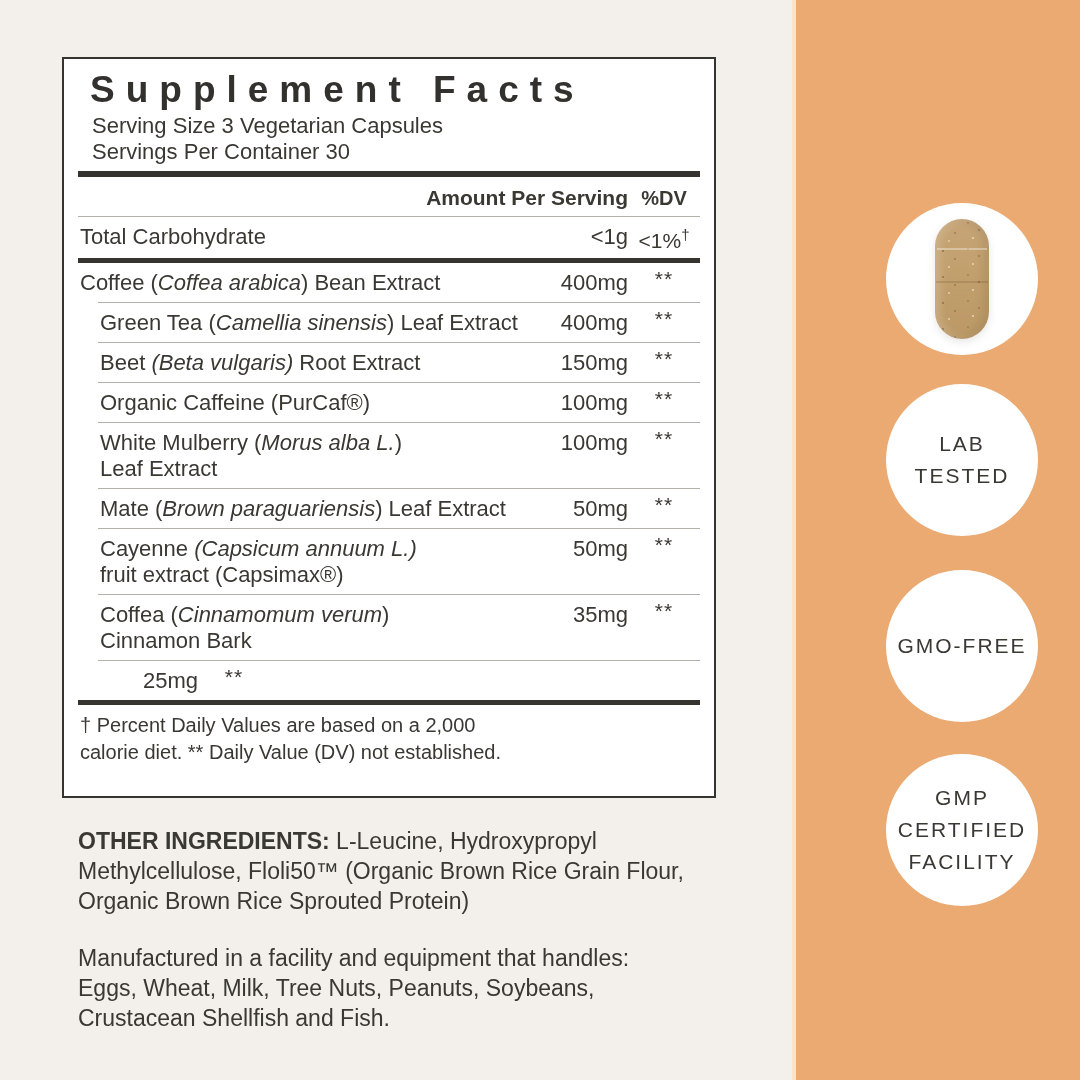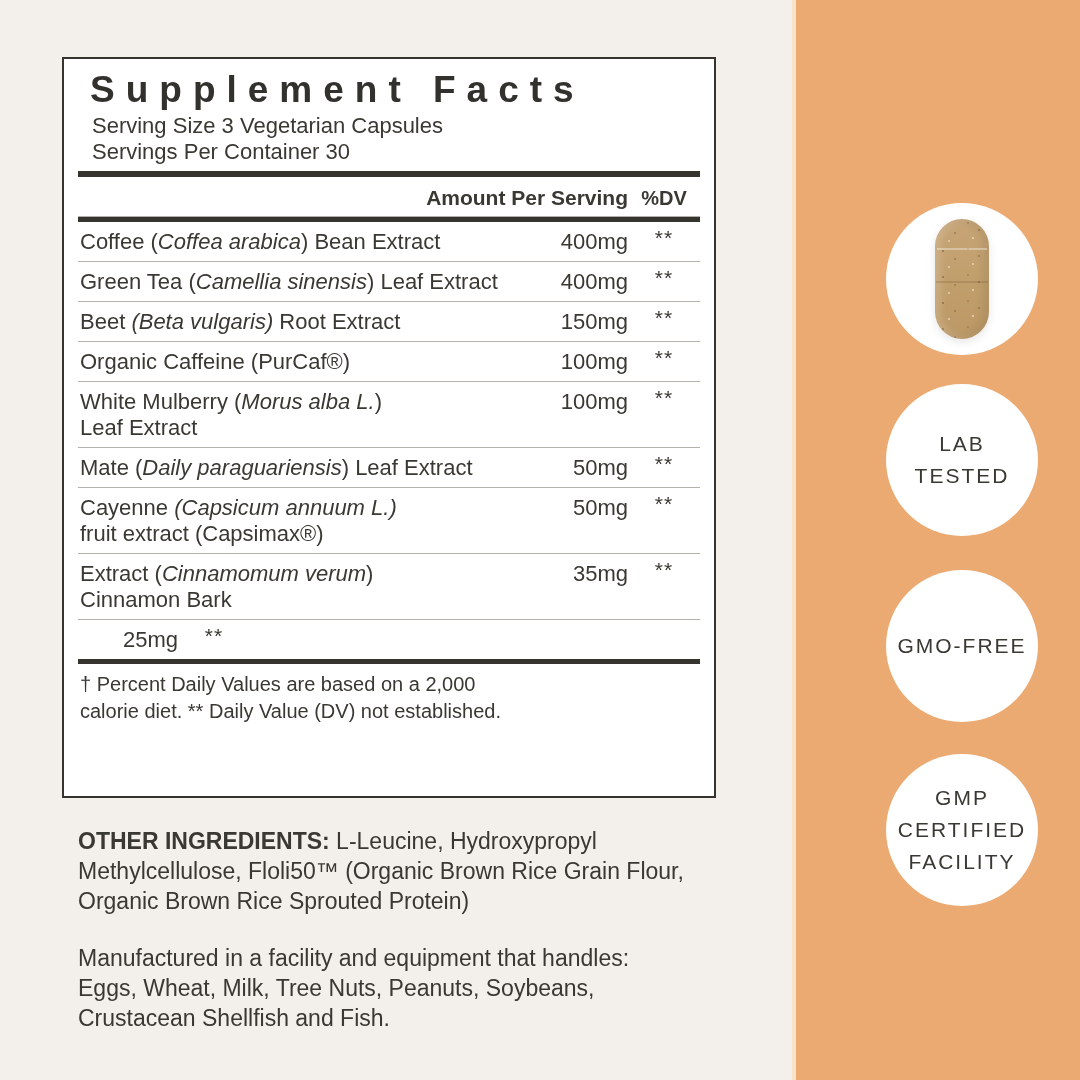--- a/index.html
+++ b/index.html
@@ -82,21 +82,21 @@
   .hdr-row{
     display:flex;justify-content:flex-end;align-items:baseline;
     padding:9px 0 6px 0;border-bottom:1px solid var(--sep);
   }
   .hdr-amount{font-size:21px;font-weight:700;text-align:right;}
   .hdr-dv{font-size:20px;font-weight:700;width:72px;text-align:center;}
   .row{
     display:flex;align-items:flex-start;
     padding:7px 0 6px 2px;
   }
-  .row + .row{border-top:1px solid var(--sep);}
+  .row + .row{border-top:1px solid var(--sep);margin-left:20px;}
   .row .name{flex:1 1 auto;font-size:22px;line-height:26px;white-space:pre-line;}
   .row .amount{flex:0 0 98px;font-size:22px;line-height:26px;text-align:right;}
   .row .dv{flex:0 0 72px;font-size:21px;line-height:22px;text-align:center;position:relative;top:-2px;letter-spacing:1px;}
   .row .dv .dag{font-size:15px;vertical-align:super;letter-spacing:0;}
   .carb-row .dv{top:0;letter-spacing:0;}
   .it{font-style:italic;text-align:right;}
   .footnote{
     font-size:20px;line-height:27px;white-space:pre-line;padding:7px 0 0 2px;
   }
   .below{
@@ -111,20 +111,25 @@
 
 <div class="facts-box">
   <div class="facts-title">Supplement Facts</div>
   <div class="serving-line">Serving Size 3 Vegetarian Capsules</div>
   <div class="serving-line">Servings Per Container 30</div>
   <div class="bar b-top"></div>
   <div class="hdr-row">
     <div class="hdr-amount">Amount Per Serving</div>
     <div class="hdr-dv">%DV</div>
   </div>
+  <div class="row carb-row">
+    <div class="name">Total Carbohydrate</div>
+    <div class="amount">&lt;1g</div>
+    <div class="dv"><span>&lt;1%</span><span class="dag">†</span></div>
+  </div>
   <div class="bar b-mid"></div>
   <div id="ingredient-rows">
       <div class="row">
         <div class="name"><span>Coffee (</span><span class="it">Coffea arabica</span><span>) Bean Extract</span></div>
         <div class="amount">400mg</div>
         <div class="dv">**</div>
       </div>
       <div class="row">
         <div class="name"><span>Green Tea (</span><span class="it">Camellia sinensis</span><span>) Leaf Extract</span></div>
         <div class="amount">400mg</div>
@@ -140,32 +145,32 @@
         <div class="amount">100mg</div>
         <div class="dv">**</div>
       </div>
       <div class="row">
         <div class="name"><span>White Mulberry (</span><span class="it">Morus alba L.</span><span>)
 Leaf Extract</span></div>
         <div class="amount">100mg</div>
         <div class="dv">**</div>
       </div>
       <div class="row">
-        <div class="name"><span>Mate (</span><span class="it">Daily paraguariensis</span><span>) Leaf Extract</span></div>
+        <div class="name"><span>Mate (</span><span class="it">Brown paraguariensis</span><span>) Leaf Extract</span></div>
         <div class="amount">50mg</div>
         <div class="dv">**</div>
       </div>
       <div class="row">
         <div class="name"><span>Cayenne </span><span class="it">(Capsicum annuum L.)</span><span>
 fruit extract (Capsimax®)</span></div>
         <div class="amount">50mg</div>
         <div class="dv">**</div>
       </div>
       <div class="row">
-        <div class="name"><span>Extract (</span><span class="it">Cinnamomum verum</span><span>)
+        <div class="name"><span>Coffea (</span><span class="it">Cinnamomum verum</span><span>)
 Cinnamon Bark</span></div>
         <div class="amount">35mg</div>
         <div class="dv">**</div>
       </div>
       <div class="row">
         <div class="amount">25mg</div>
         <div class="dv">**</div>
       </div>
     </div>
   <div class="bar b-bot"></div>

